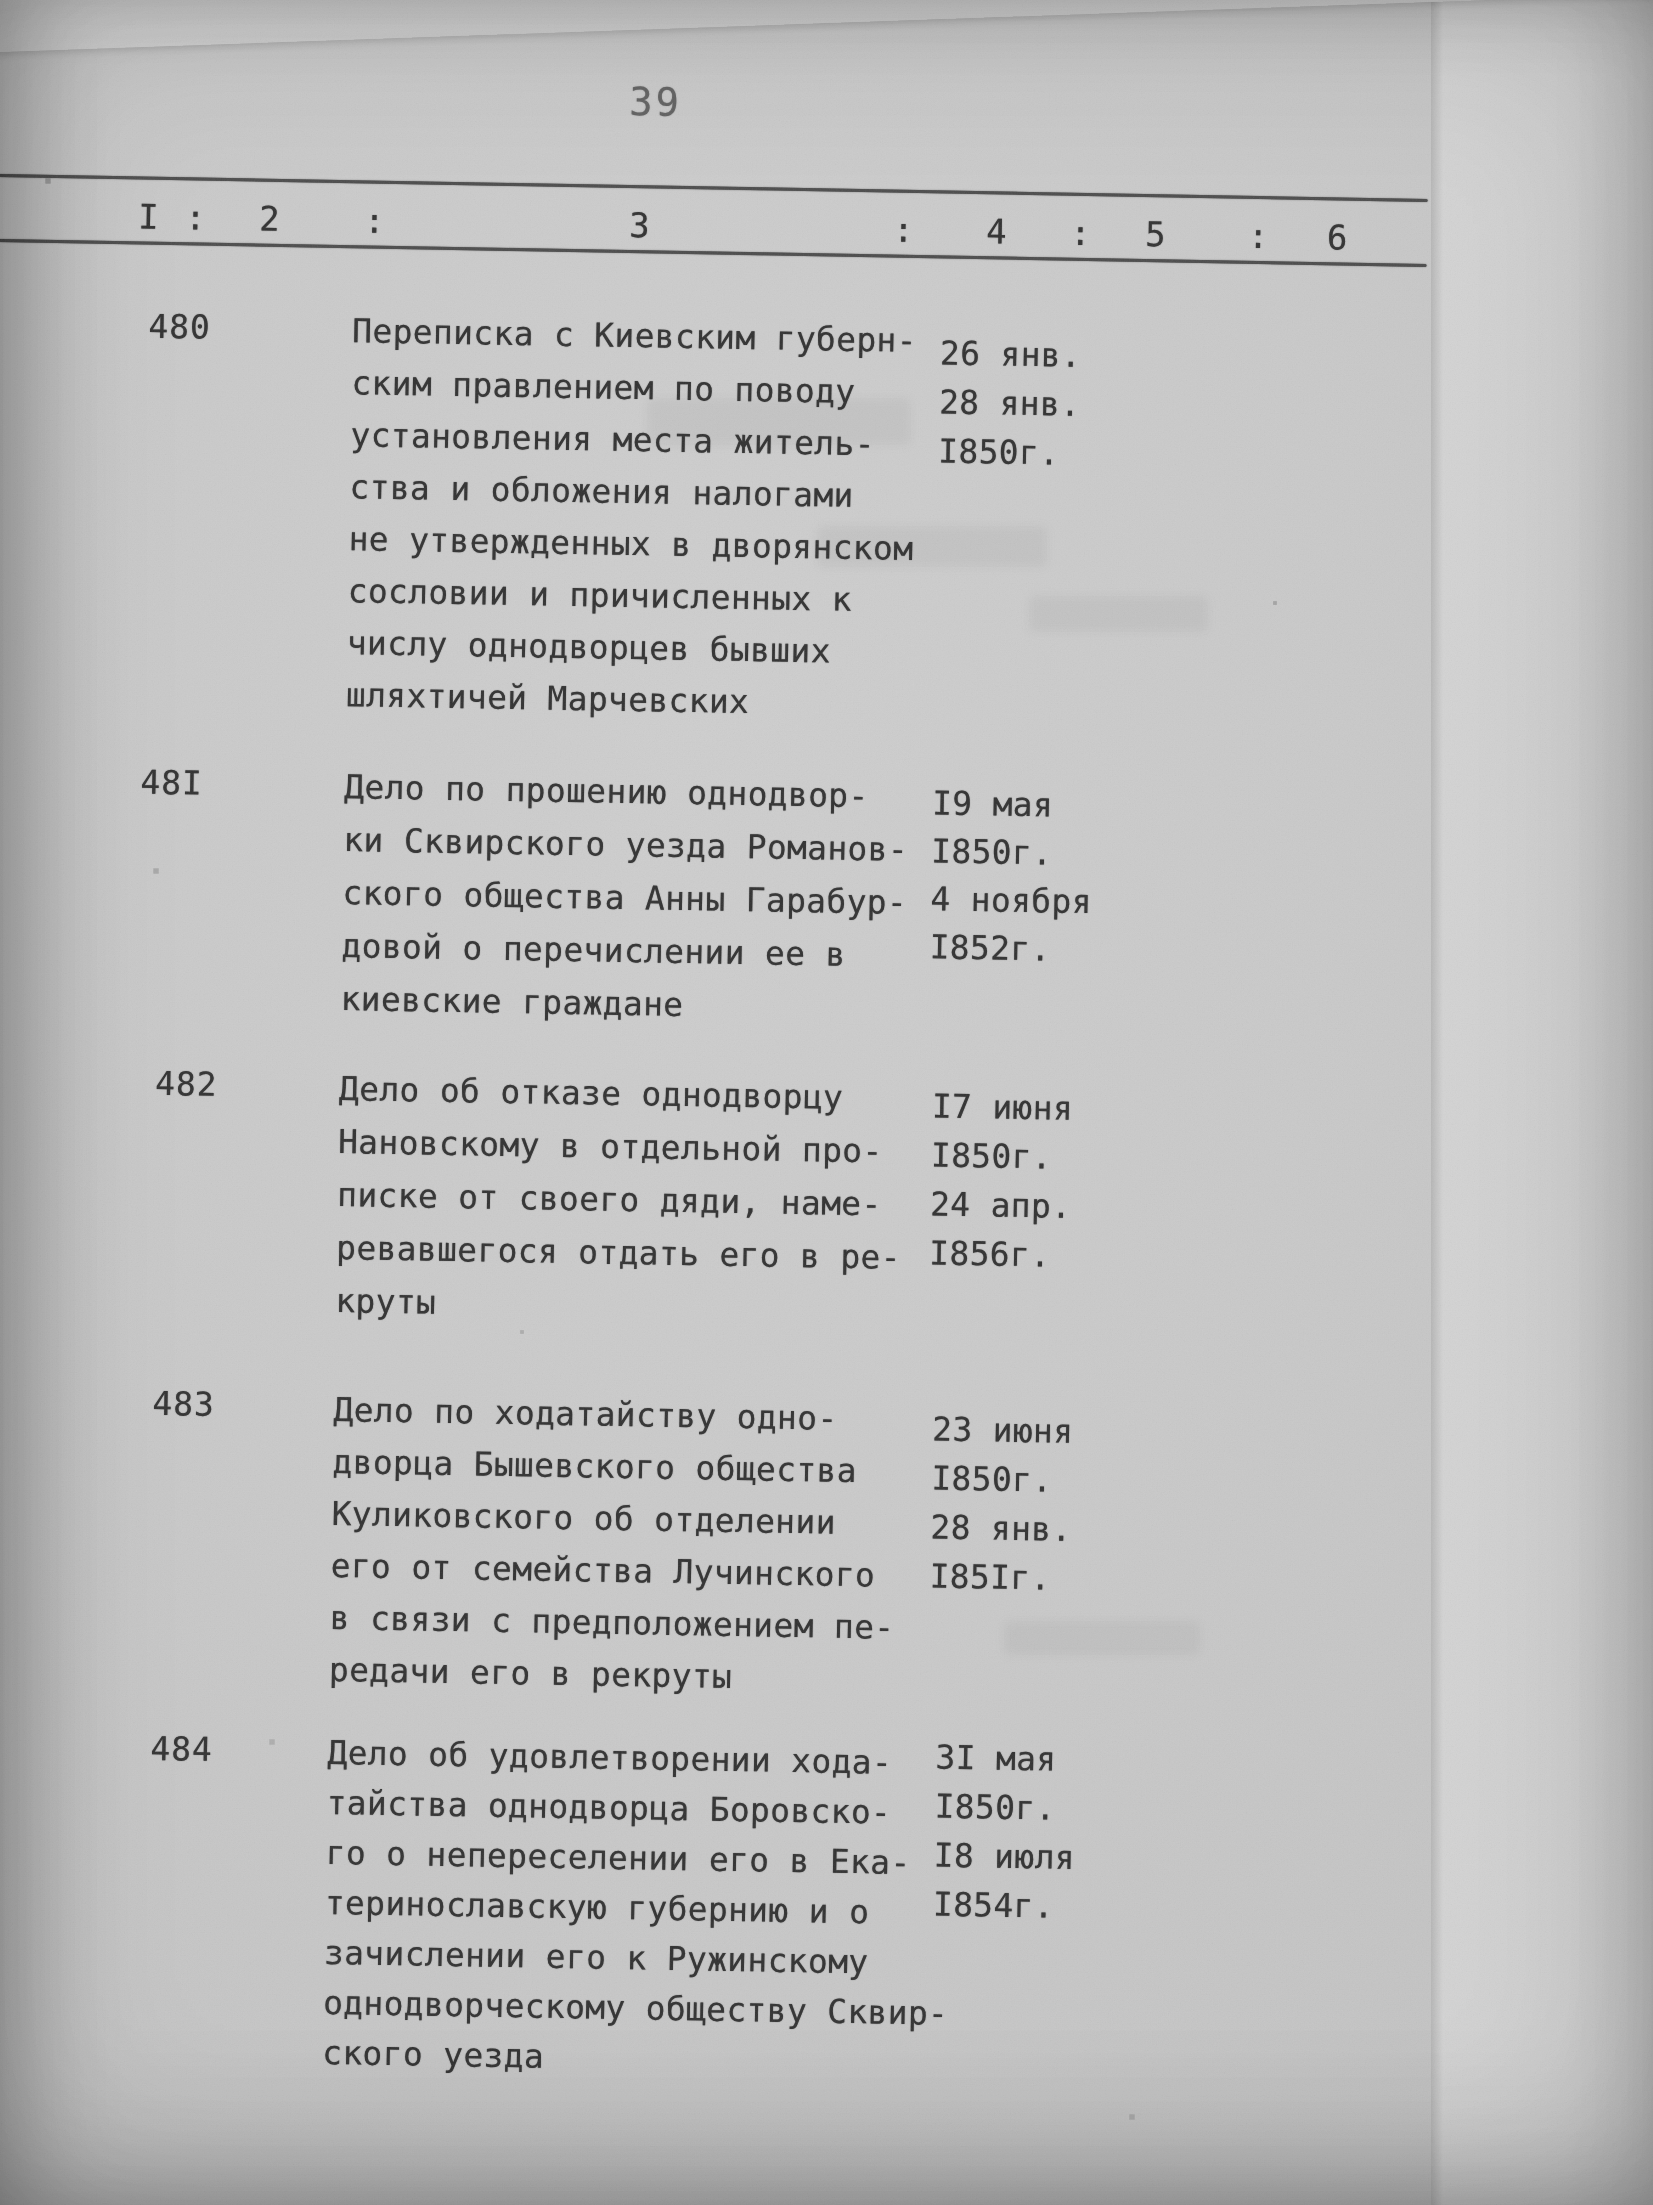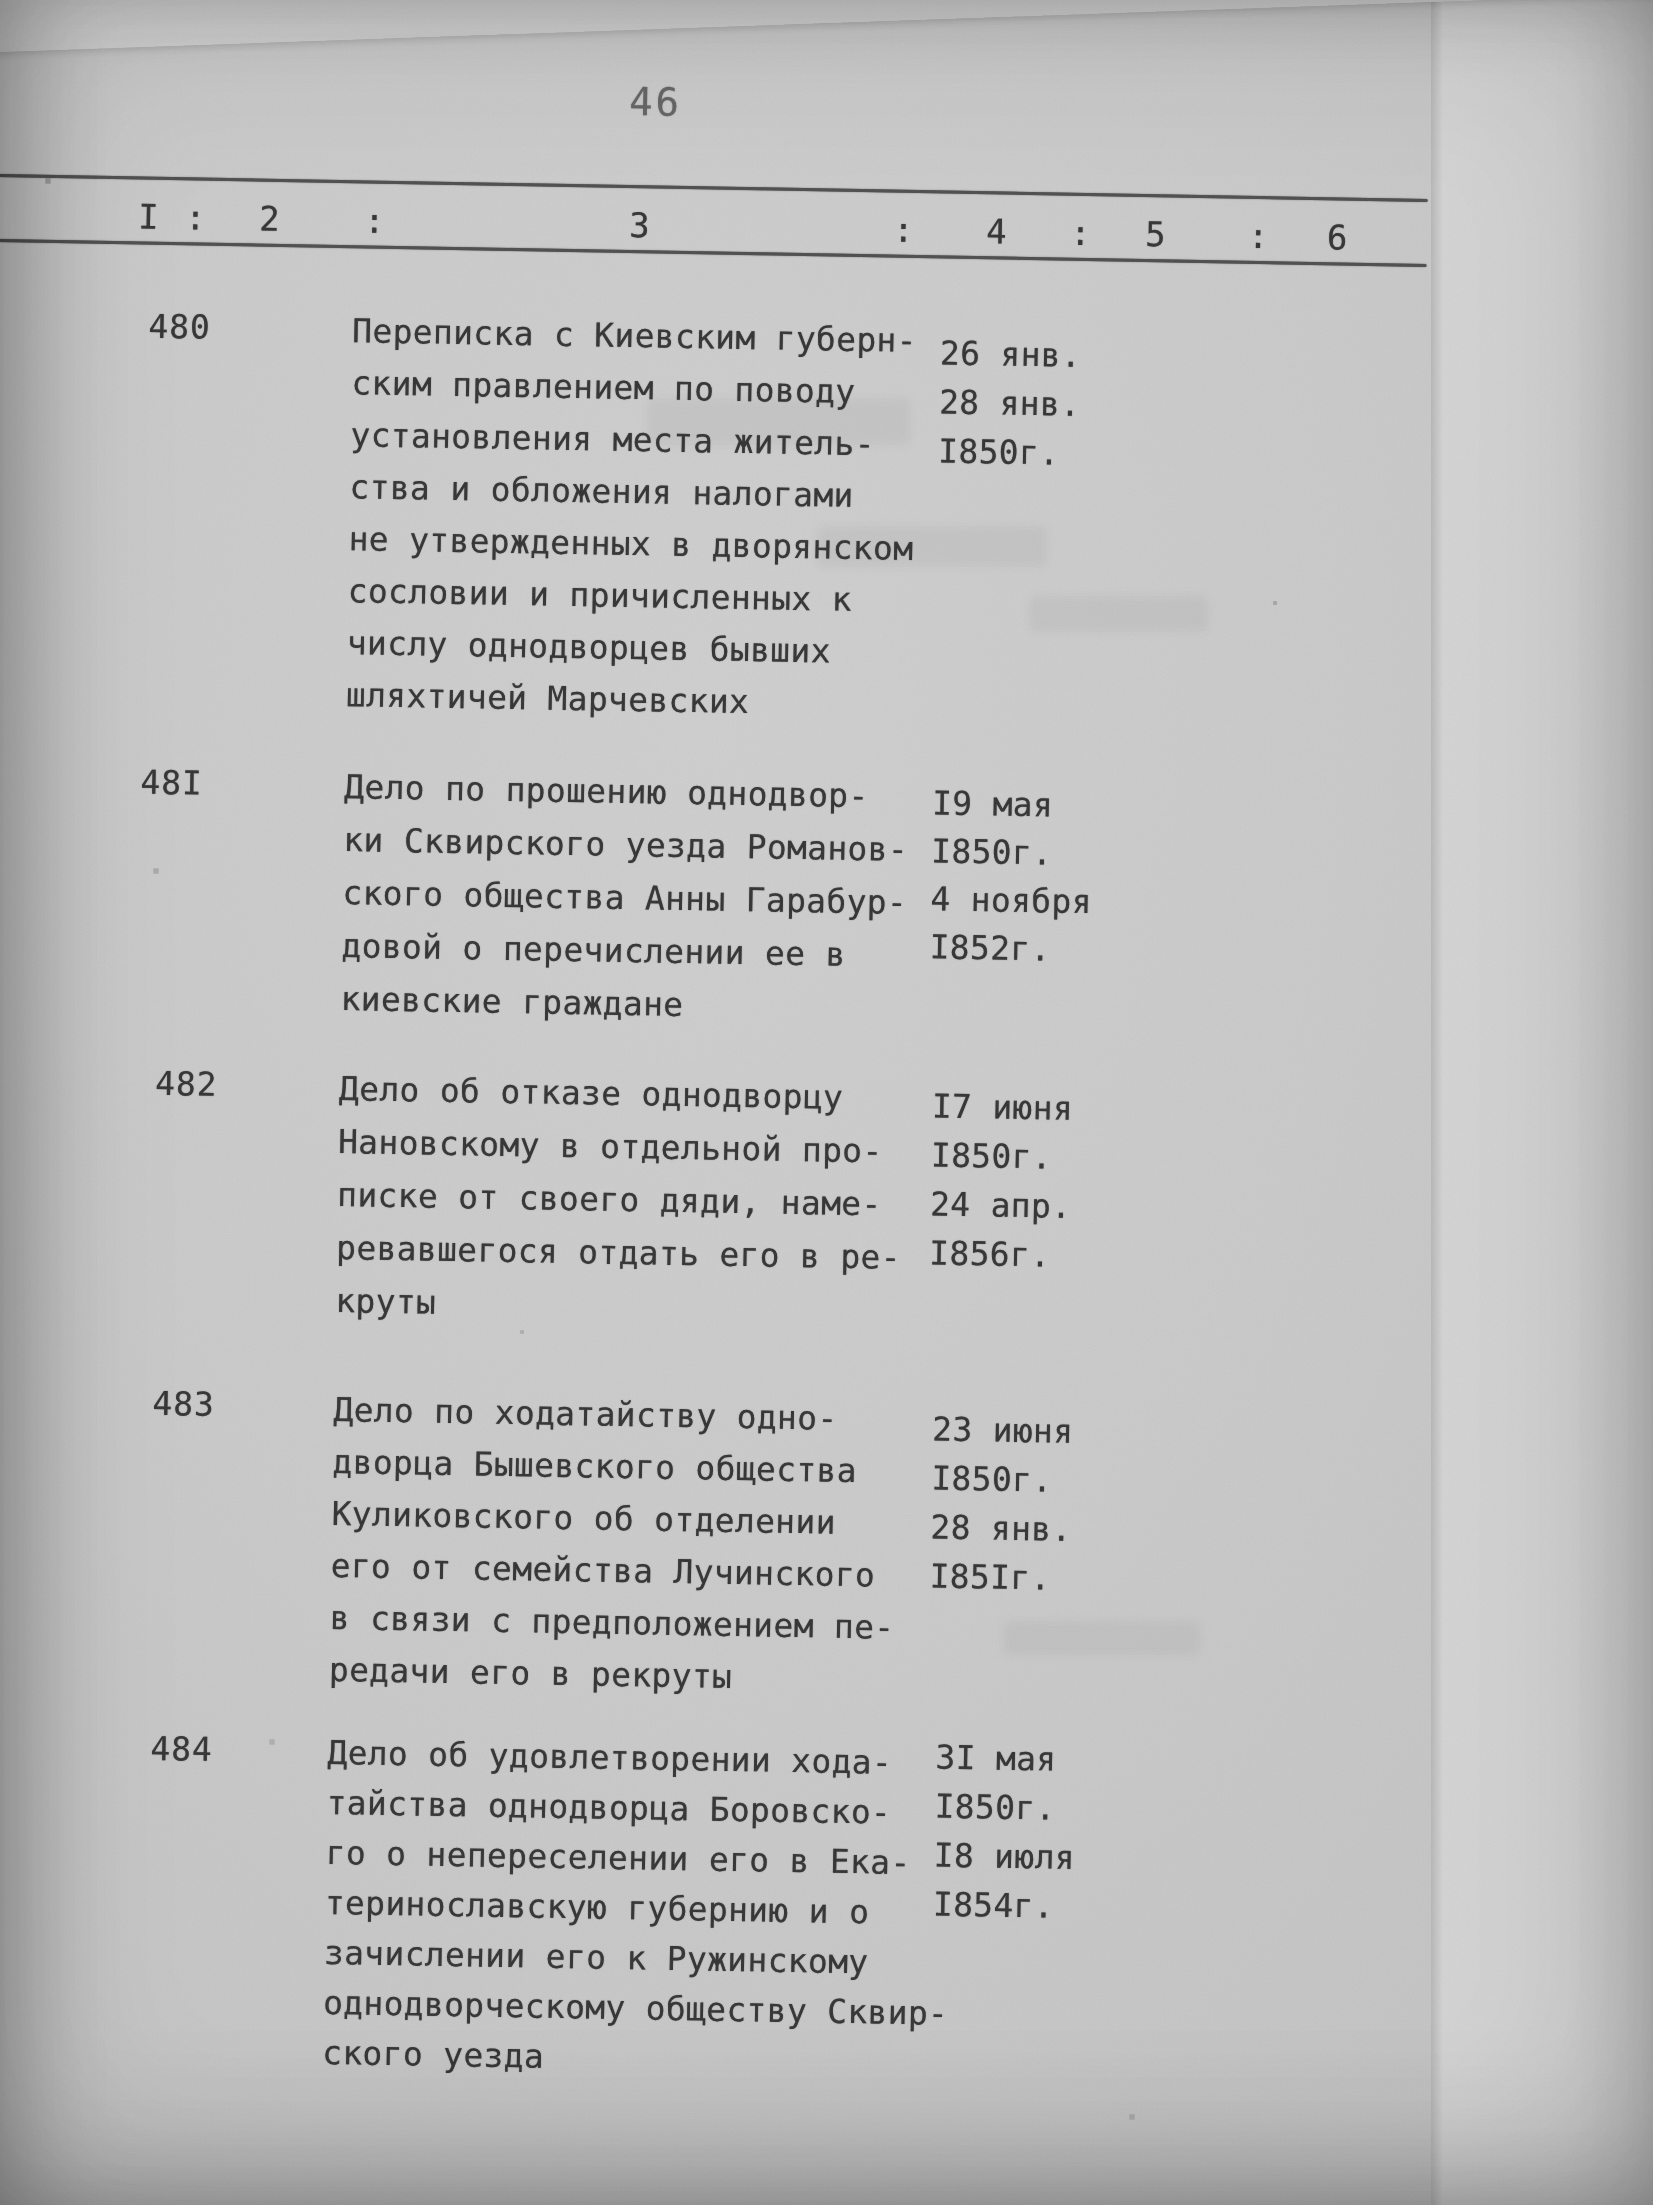--- a/index.html
+++ b/index.html
@@ -61,21 +61,21 @@
   <div class="right-fold"></div>
   <div class="top-band"></div>
 
   <div class="smudge" style="left:647px;top:398px;width:264px;height:47px;"></div>
   <div class="smudge" style="left:817px;top:526px;width:230px;height:41px;"></div>
   <div class="smudge" style="left:1029px;top:596px;width:179px;height:36px;"></div>
   <div class="smudge" style="left:1004px;top:1621px;width:196px;height:34px;"></div>
   <div class="specks"></div>
 
   <div class="rot">
-    <div class="page-num">46</div>
+    <div class="page-num">39</div>
 
     <div class="rule rule1"></div>
     <div class="rule rule2"></div>
 
     <div class="cols ink">
       <span style="left:142px">I</span>
       <span style="left:189px">:</span>
       <span style="left:263px">2</span>
       <span style="left:368px">:</span>
       <span style="left:633px">3</span>

